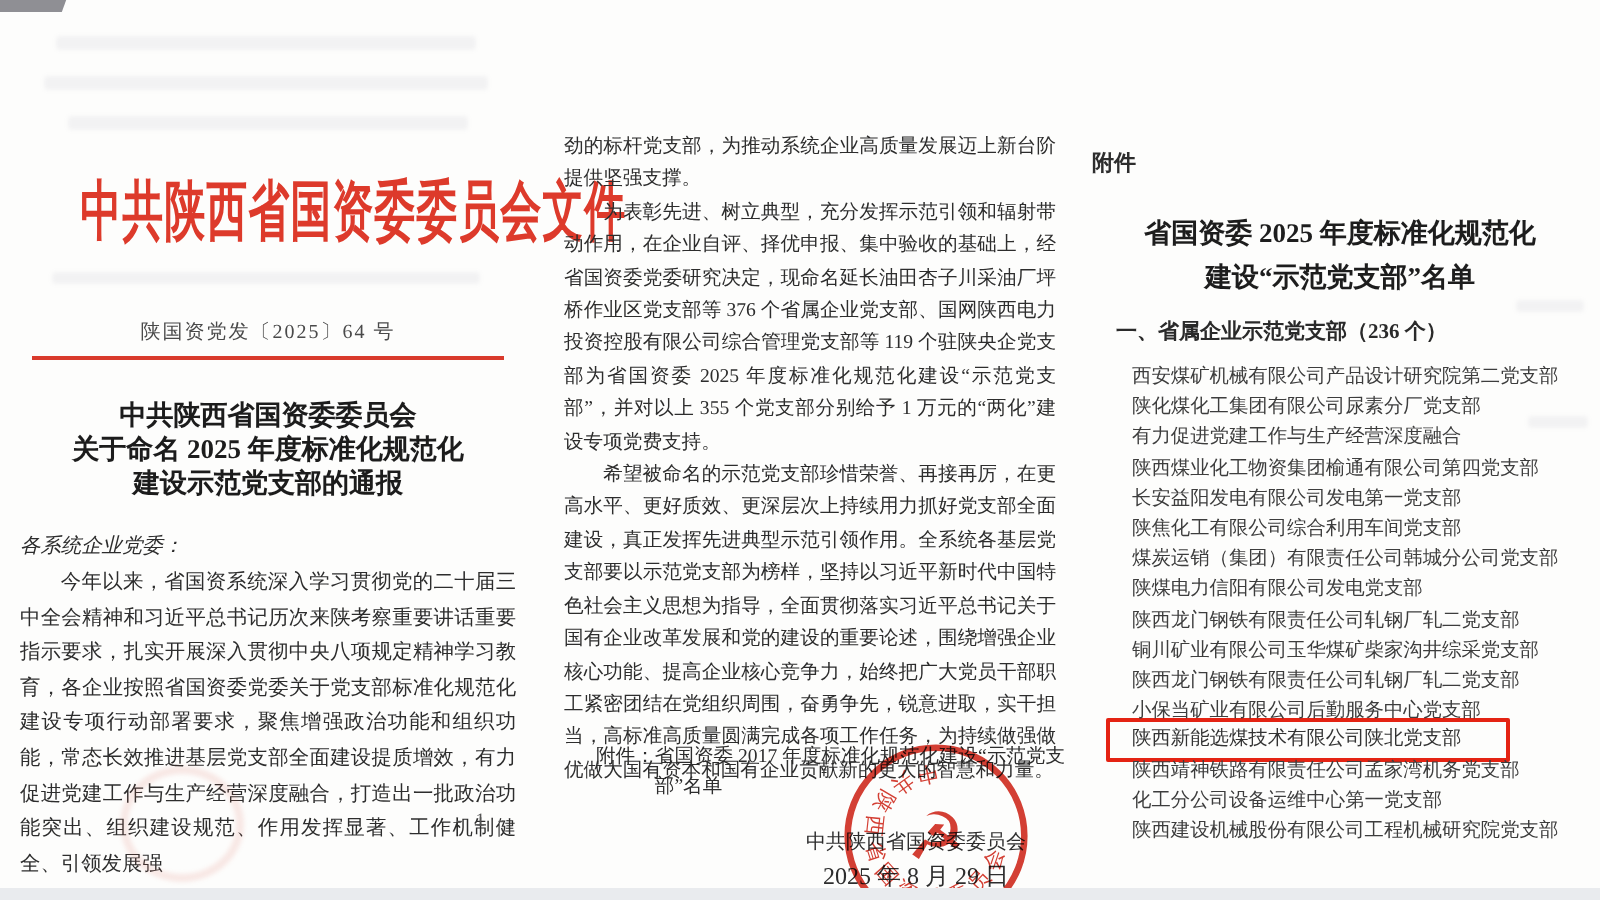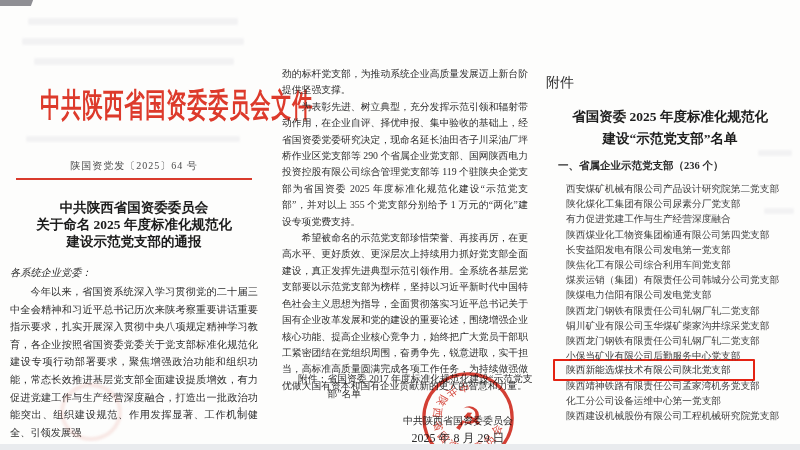--- a/index.html
+++ b/index.html
@@ -38,21 +38,21 @@
   .flow-2 p{margin:0;}
   .flow-2 p.indent{text-indent:2em;}
   .attachment-note{position:absolute;top:371px;left:16px;width:226px;font-size:9.8px;line-height:15px;
     color:#2d2d2d;padding-left:3em;text-indent:-3em;text-align:left;}
   .signer{position:absolute;top:414px;left:96px;width:160px;text-align:center;font-size:10px;color:#2d2d2d;}
   .sign-date{position:absolute;top:430px;left:96px;width:160px;text-align:center;font-size:12px;color:#2d2d2d;}
   .seal{position:absolute;top:370px;left:138px;width:96px;height:96px;opacity:0.88;
     mix-blend-mode:multiply;pointer-events:none;}
 
   
-  .att-tag{position:absolute;top:74px;left:6px;font-size:14px;font-weight:normal;color:#2d2d2d;}
+  .att-tag{position:absolute;top:74px;left:6px;font-size:11px;font-weight:bold;color:#2d2d2d;}
   .list-title{position:absolute;top:106px;left:0;width:260px;text-align:center;
     font-size:13.5px;font-weight:bold;color:#1d1d1d;line-height:22px;}
   .section-heading{position:absolute;top:159px;left:18px;font-size:10.5px;font-weight:bold;color:#2a2a2a;}
   .branch-list{position:absolute;top:181px;left:26px;width:234px;font-size:9.7px;color:#3d3d3d;}
   .branch-list .item{line-height:15.2px;white-space:nowrap;}
   .branch-list .item.hl{
     border:2.5px solid #e42313;border-radius:1px;
     margin:-4px 0 -3px -13px;padding:1px 5px 1px 11px;width:182px;
     color:#333;
   }
@@ -91,21 +91,21 @@
       <p>今年以来，省国资系统深入学习贯彻党的二十届三中全会精神和习近平总书记历次来陕考察重要讲话重要指示要求，扎实开展深入贯彻中央八项规定精神学习教育，各企业按照省国资委党委关于党支部标准化规范化建设专项行动部署要求，聚焦增强政治功能和组织功能，常态长效推进基层党支部全面建设提质增效，有力促进党建工作与生产经营深度融合，打造出一批政治功能突出、组织建设规范、作用发挥显著、工作机制健全、引领发展强</p>
     </div>
 
     <div class="ghost-seal"></div>
     <div class="page-num">- 1 -</div>
   </div>
 
   <div class="page" id="page2">
     <div class="flow-2">
       <p>劲的标杆党支部，为推动系统企业高质量发展迈上新台阶提供坚强支撑。</p>
-      <p class="indent">为表彰先进、树立典型，充分发挥示范引领和辐射带动作用，在企业自评、择优申报、集中验收的基础上，经省国资委党委研究决定，现命名延长油田杏子川采油厂坪桥作业区党支部等 290 个省属企业党支部、国网陕西电力投资控股有限公司综合管理党支部等 119 个驻陕央企党支部为省国资委 2025 年度标准化规范化建设“示范党支部”，并对以上 355 个党支部分别给予 1 万元的“两化”建设专项党费支持。</p>
+      <p class="indent">为表彰先进、树立典型，充分发挥示范引领和辐射带动作用，在企业自评、择优申报、集中验收的基础上，经省国资委党委研究决定，现命名延长油田杏子川采油厂坪桥作业区党支部等 376 个省属企业党支部、国网陕西电力投资控股有限公司综合管理党支部等 119 个驻陕央企党支部为省国资委 2025 年度标准化规范化建设“示范党支部”，并对以上 355 个党支部分别给予 1 万元的“两化”建设专项党费支持。</p>
       <p class="indent">希望被命名的示范党支部珍惜荣誉、再接再厉，在更高水平、更好质效、更深层次上持续用力抓好党支部全面建设，真正发挥先进典型示范引领作用。全系统各基层党支部要以示范党支部为榜样，坚持以习近平新时代中国特色社会主义思想为指导，全面贯彻落实习近平总书记关于国有企业改革发展和党的建设的重要论述，围绕增强企业核心功能、提高企业核心竞争力，始终把广大党员干部职工紧密团结在党组织周围，奋勇争先，锐意进取，实干担当，高标准高质量圆满完成各项工作任务，为持续做强做优做大国有资本和国有企业贡献新的更大的智慧和力量。</p>
     </div>
 
     <div class="attachment-note">附件：省国资委 2017 年度标准化规范化建设“示范党支部”名单</div>
 
     <div class="signer">中共陕西省国资委委员会</div>
     <div class="sign-date">2025 年 8 月 29 日</div>
 
     <svg class="seal" viewBox="0 0 100 100">
       <defs>

